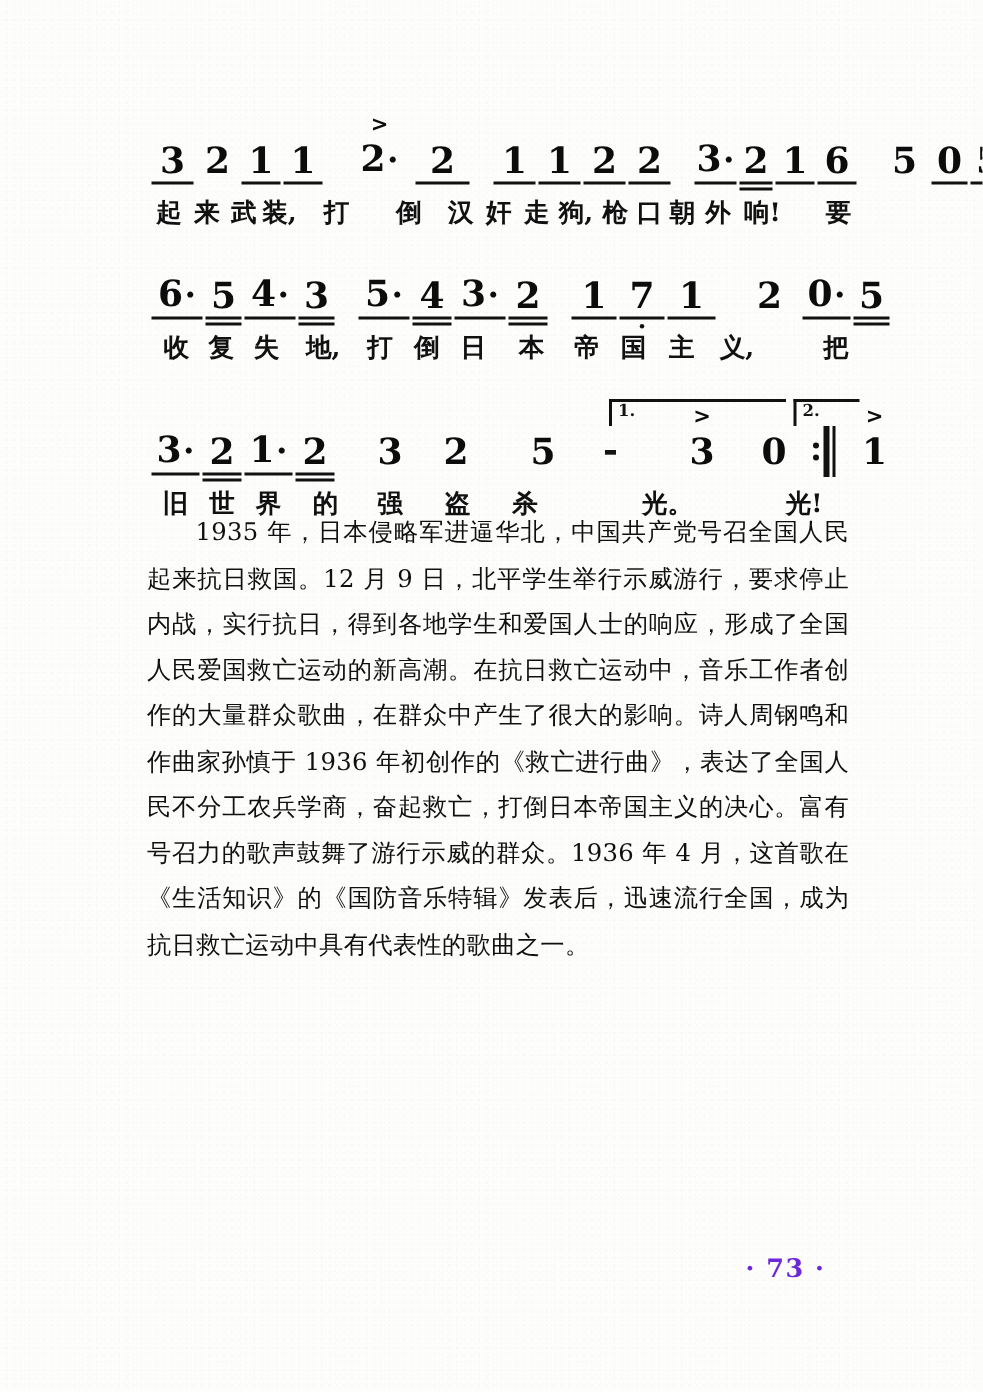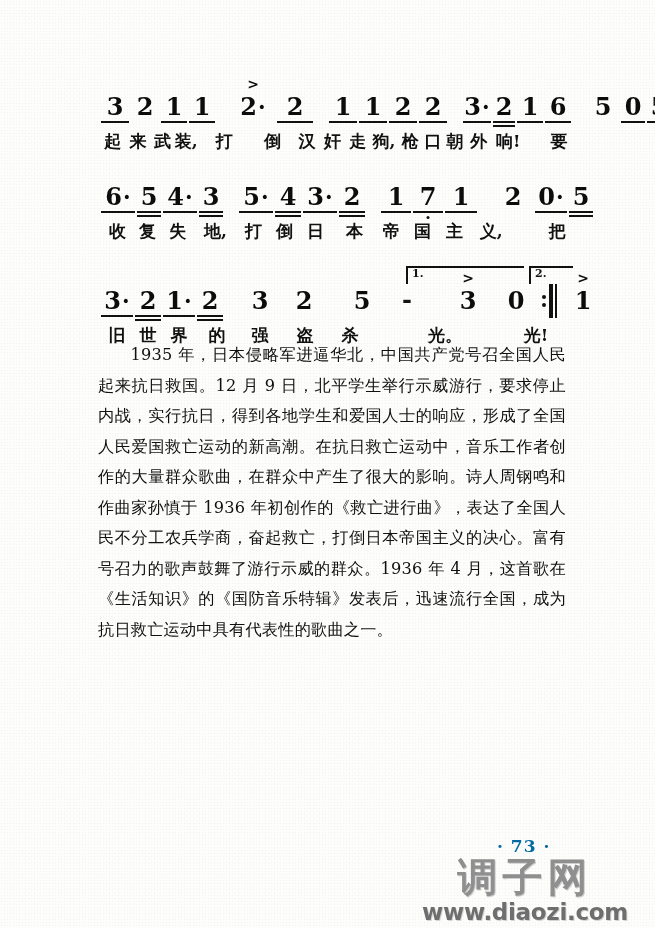--- a/index.html
+++ b/index.html
@@ -199,21 +199,21 @@
   }
 
   
   .page-number {
     position: absolute;
     left: 497px;
     top: 836px;
     font-family: "DejaVu Serif", "Liberation Serif", serif;
     font-size: 17px;
     font-weight: bold;
-    color: #0369a1;
+    color: #6d28d9;
     letter-spacing: 1px;
   }
   .watermark {
     position: absolute;
     left: 400px;
     top: 855px;
     width: 250px;
     text-align: center;
     user-select: none;
   }
@@ -433,18 +433,14 @@
       </div>
     </div>
   </div>
 
   <div class="body-text">
     <p>1935 年，日本侵略军进逼华北，中国共产党号召全国人民起来抗日救国。12 月 9 日，北平学生举行示威游行，要求停止内战，实行抗日，得到各地学生和爱国人士的响应，形成了全国人民爱国救亡运动的新高潮。在抗日救亡运动中，音乐工作者创作的大量群众歌曲，在群众中产生了很大的影响。诗人周钢鸣和作曲家孙慎于 1936 年初创作的《救亡进行曲》，表达了全国人民不分工农兵学商，奋起救亡，打倒日本帝国主义的决心。富有号召力的歌声鼓舞了游行示威的群众。1936 年 4 月，这首歌在《生活知识》的《国防音乐特辑》发表后，迅速流行全国，成为抗日救亡运动中具有代表性的歌曲之一。</p>
   </div>
 
   <div class="page-number">· 73 ·</div>
 
-  <div class="watermark">
-    <div class="wm-cn">调子网</div>
-    <div class="wm-url">www.diaozi.com</div>
-  </div>
 
 </div>
 
 </body></html>

